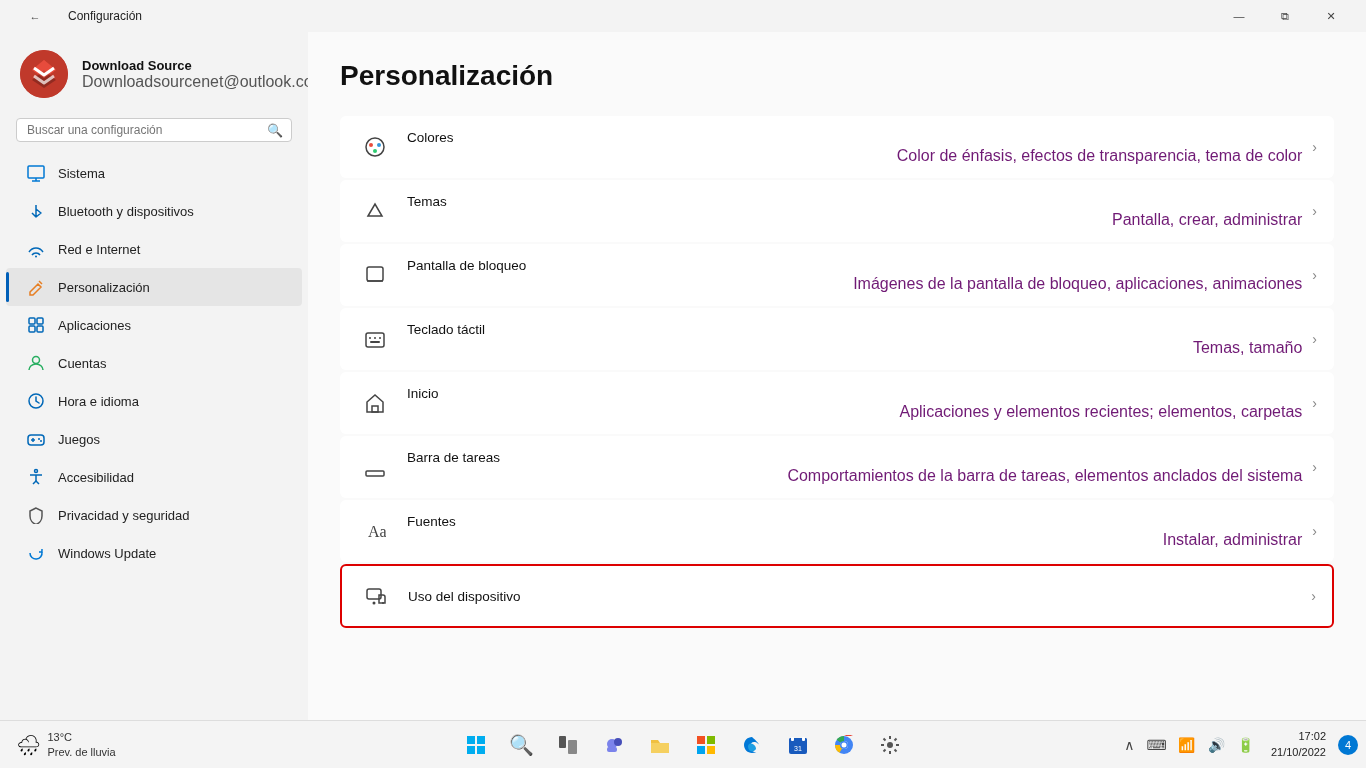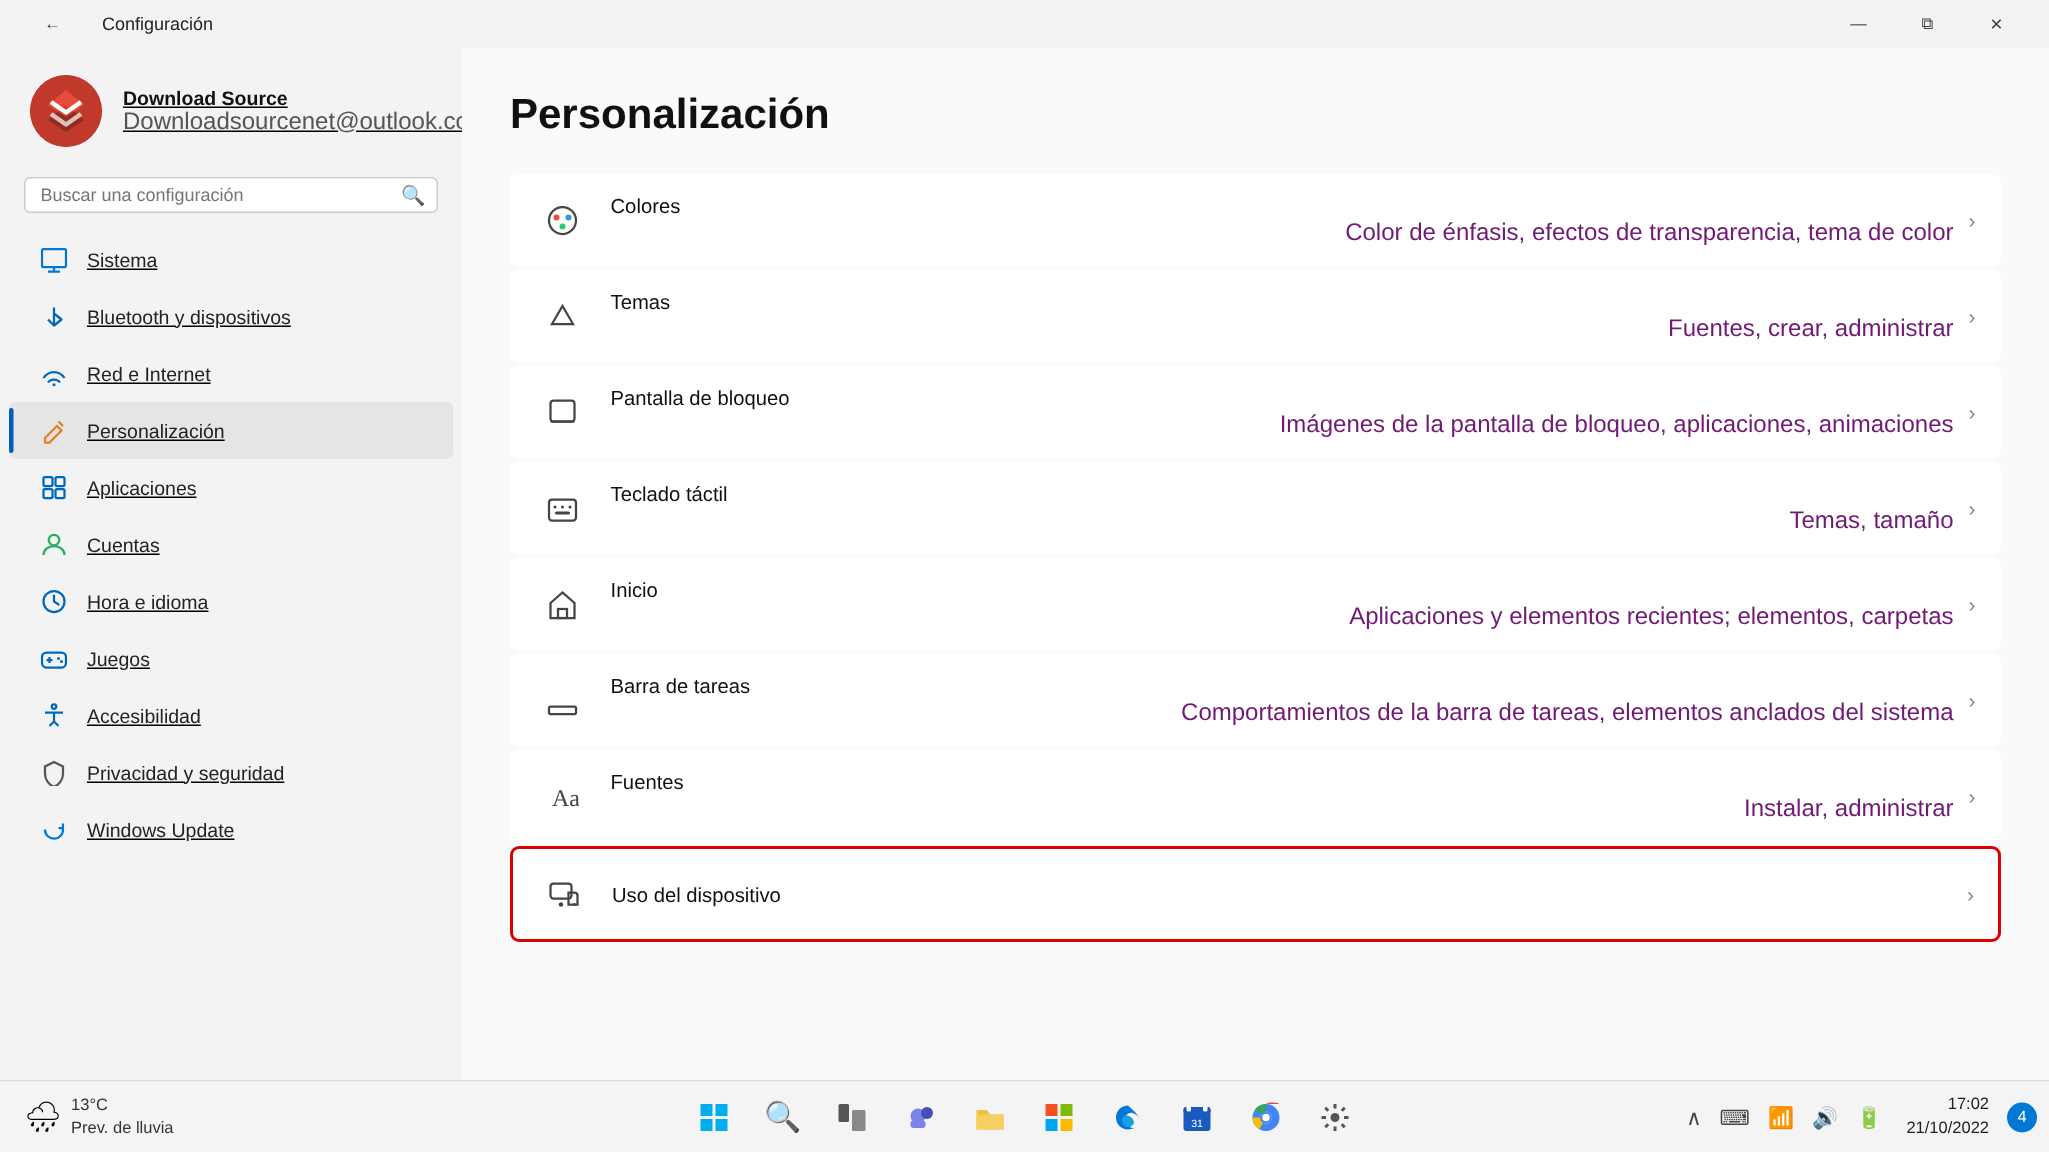--- a/index.html
+++ b/index.html
@@ -58,21 +58,20 @@
 
     
     .sidebar {
       width: 308px;
       background: #f3f3f3;
       display: flex;
       flex-direction: column;
       padding: 0 0 10px 0;
       flex-shrink: 0;
       overflow-y: auto;
-      text-decoration: underline;
     }
 
     .user-profile {
       display: flex;
       align-items: center;
       gap: 14px;
       padding: 18px 20px 16px 20px;
     }
     .avatar {
       width: 48px;
@@ -445,21 +444,21 @@
     <span class="settings-item-chevron">›</span>
   </div>
         <div class="settings-item">
     <div class="settings-item-icon">
       <svg width="22" height="22" viewBox="0 0 22 22">
               <path d="M4 16L11 4l7 12z" fill="none" stroke="#444" stroke-width="1.5"></path>
             </svg>
     </div>
     <div class="settings-item-text">
       <div class="settings-item-title">Temas</div>
-      <div class="settings-item-subtitle">Fuentes, crear, administrar</div>
+      <div class="settings-item-subtitle">Pantalla, crear, administrar</div>
     </div>
     <span class="settings-item-chevron">›</span>
   </div>
         <div class="settings-item">
     <div class="settings-item-icon">
       <svg width="22" height="22" viewBox="0 0 22 22">
               <rect x="3" y="3" width="16" height="14" rx="2" fill="none" stroke="#444" stroke-width="1.5"></rect>
               <line x1="3" y1="17" x2="19" y2="17" stroke="#444" stroke-width="1.5"></line>
             </svg>
     </div>

